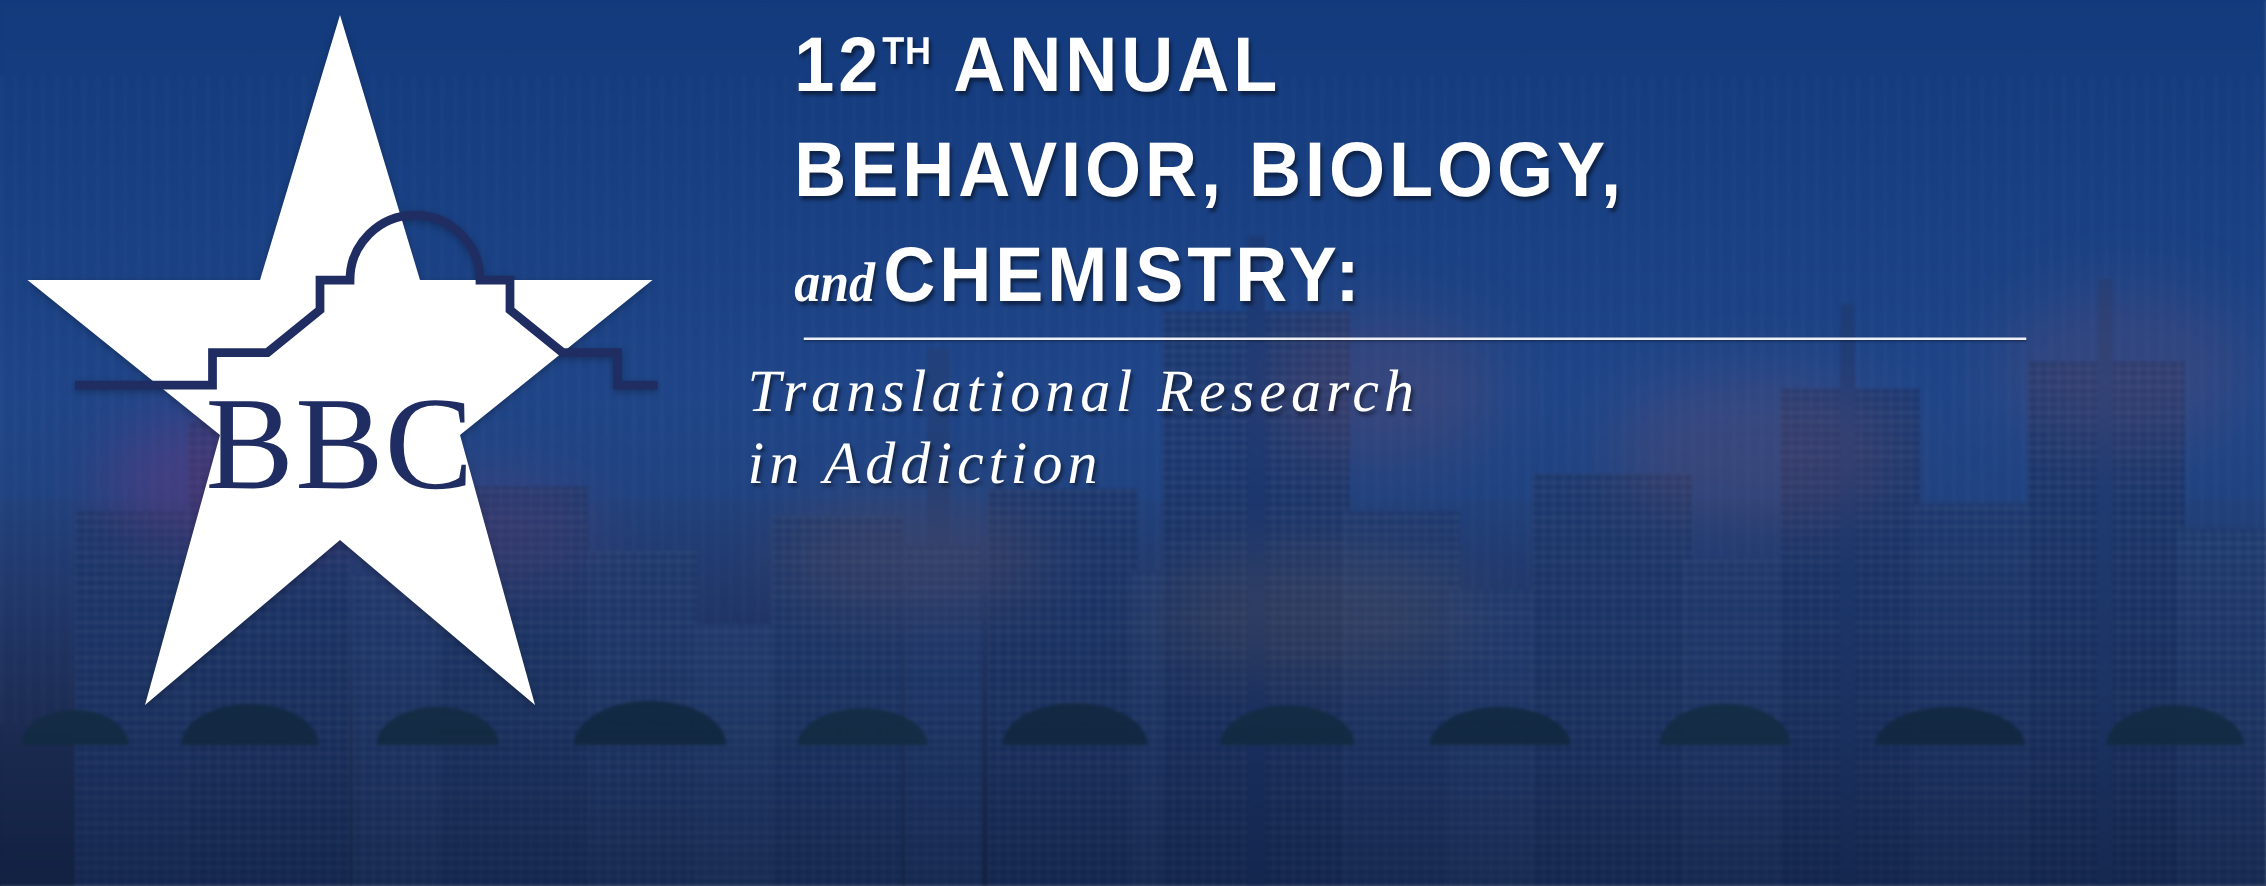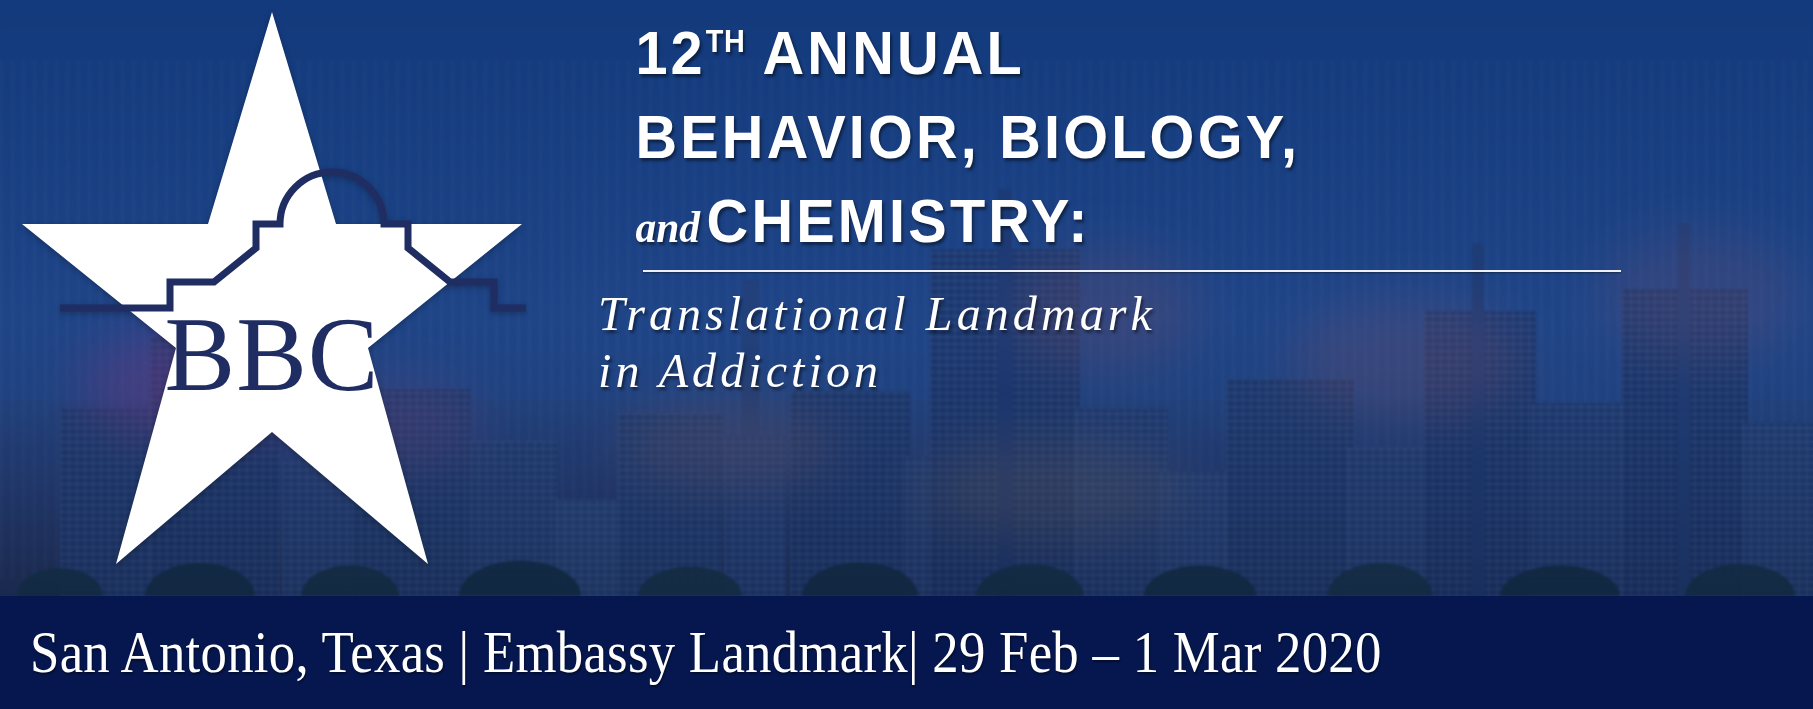--- a/index.html
+++ b/index.html
@@ -269,23 +269,20 @@
 
     <div class="t-line t2">BEHAVIOR, BIOLOGY,</div>
 
     <div class="t-line t3">
       <span class="amp">and</span><span>CHEMISTRY:</span>
     </div>
 
     <div class="rule"></div>
 
     <div class="subtitle">
-      <div>Translational Landmark</div>
+      <div>Translational Research</div>
       <div>in Addiction</div>
     </div>
 
   </div>
 
-  <div class="footer">
-    <div class="footer-text">San Antonio, Texas  |  Embassy Landmark|  29 Feb – 1 Mar 2020</div>
-  </div>
 
 </div>
 
 </body></html>

